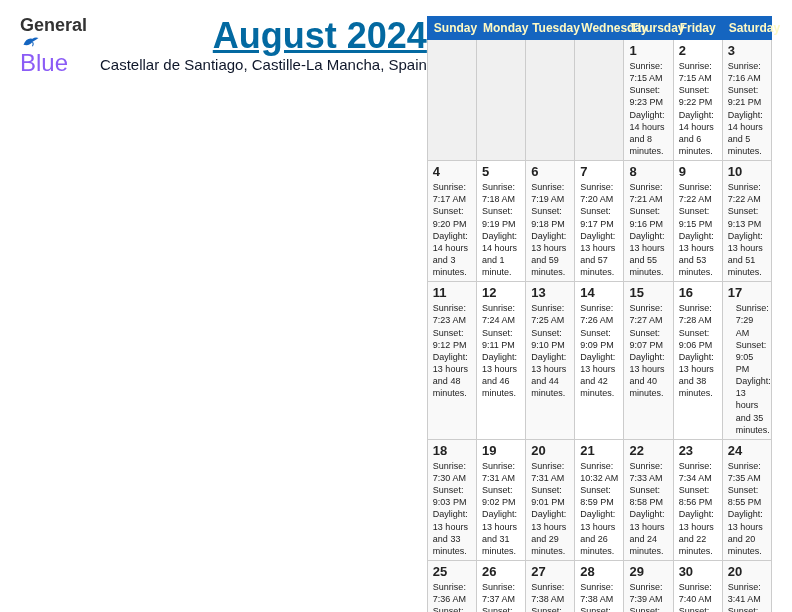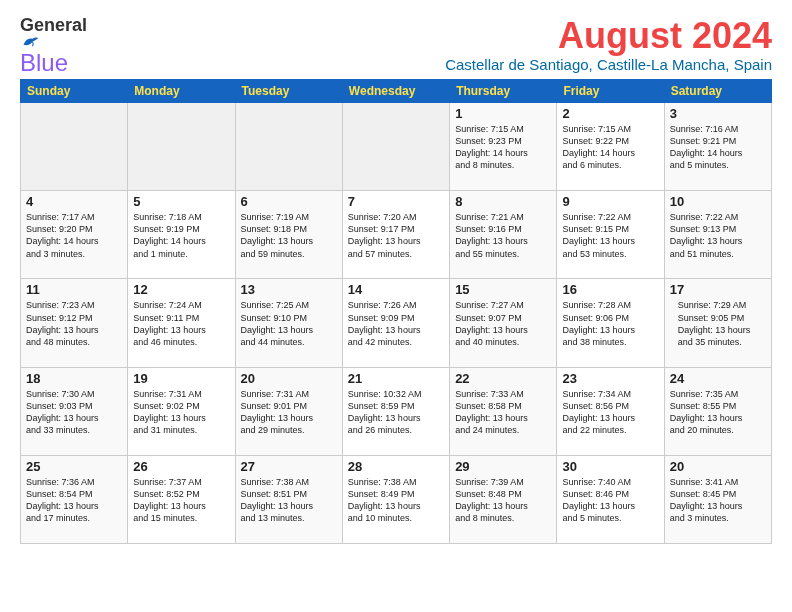--- a/index.html
+++ b/index.html
@@ -8,21 +8,20 @@
       height: 612px;
       font-family: Arial, sans-serif;
       background: #fff;
       overflow: hidden;
     }
     .page {
       width: 792px;
       height: 572px;
       padding: 16px 20px 28px 20px;
       display: flex;
-      flex-direction: column;
     }
     .header-row {
       display: flex;
       align-items: flex-start;
       margin-bottom: 4px;
     }
     .logo {
       width: 80px;
       flex-shrink: 0;
     }
@@ -47,37 +46,38 @@
       height: 14px;
       margin-left: 2px;
     }
     .title-block {
       flex: 1;
       text-align: right;
     }
     .month-title {
       font-size: 36px;
       font-weight: bold;
-      color: #ef4444;
+      color: #0369a1;
       line-height: 1.1;
+      text-decoration: underline;
     }
     .location-title {
       font-size: 15px;
-      color: #0369a1;
+      color: #0f172a;
       font-weight: normal;
     }
     .calendar-table {
       width: 100%;
       border-collapse: collapse;
       flex: 1;
       table-layout: fixed;
     }
     .calendar-table thead tr th {
       background-color: #1565c0;
-      color: #fde047;
+      color: #fef9c3;
       font-size: 12px;
       font-weight: bold;
       text-align: left;
       padding: 4px 6px;
       border: 1px solid #1565c0;
     }
     .calendar-table tbody tr td {
       border: 1px solid #ccc;
       vertical-align: top;
       padding: 3px 5px;

